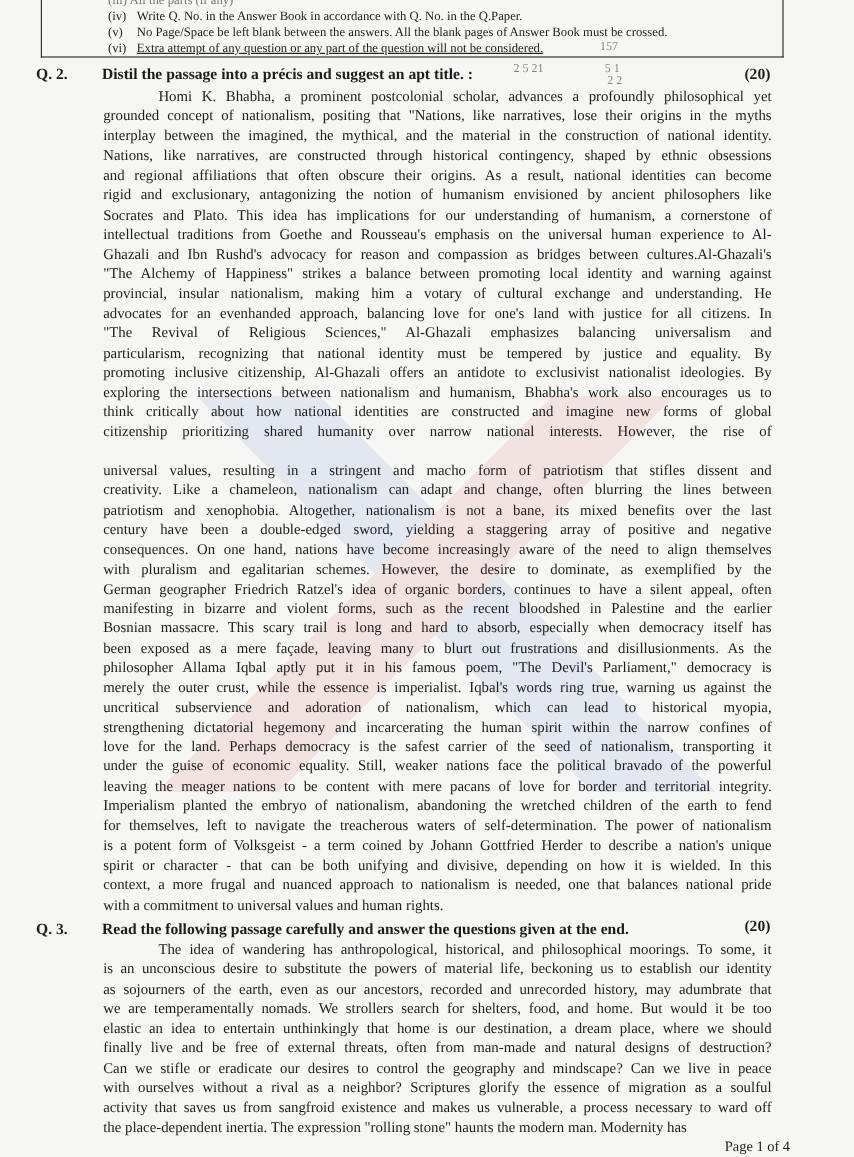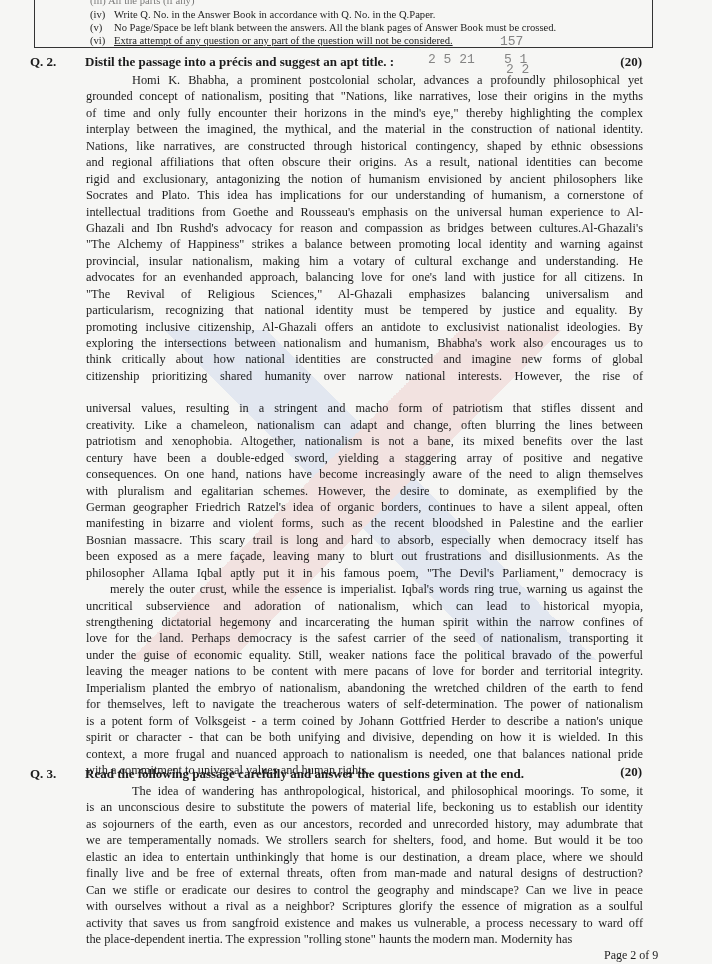--- a/index.html
+++ b/index.html
@@ -28,21 +28,21 @@
   .para {
     position: absolute; left: 86px; width: 557px;
     font-size: 12.35px; line-height: 16.45px;
     text-align: justify; margin: 0;
   }
   .para .ln { display: block; text-align: justify; text-align-last: justify; white-space: nowrap; height: 16.45px; }
   .para .ln.first { padding-left: 46px; }
   .para .ln.last { text-align-last: left; }
   .para .ln span { display:block; }
   .hand {
-    position: absolute; font-family: Liberation Mono, monospace; font-size: 13px; color: #555; opacity: .7;
+    position: absolute; font-family: Liberation Serif, serif; font-size: 10px; color: #555; opacity: .7;
   }
   .footer { position: absolute; left: 604px; top: 948px; font-size: 12px; }
   .watermark {
     position: absolute; left: 120px; top: 330px; width: 520px; height: 330px;
     pointer-events: none; opacity: .10;
     background:
       linear-gradient(135deg, transparent 40%, #d23c3c 40%, #d23c3c 52%, transparent 52%),
       linear-gradient(45deg, transparent 44%, #3c6ed2 44%, #3c6ed2 56%, transparent 56%);
   }
 </style>
@@ -78,23 +78,20 @@
   <div class="marks" style="top:54px">(20)</div>
 
   <div class="para" id="q2para" style="top:72px">
       <span class="ln first" style="white-space: nowrap; display: block;">
         <span style="white-space: nowrap; word-spacing: 0px;">Homi K. Bhabha, a prominent postcolonial scholar, advances a profoundly philosophical yet</span>
       </span>
       <span class="ln" style="white-space: nowrap; display: block;">
         <span style="white-space: nowrap; word-spacing: 0px;">grounded concept of nationalism, positing that "Nations, like narratives, lose their origins in the myths</span>
       </span>
       <span class="ln" style="white-space: nowrap; display: block;">
-        <span style="white-space: nowrap; word-spacing: 0px;">of time and only fully encounter their horizons in the mind's eye," thereby highlighting the complex</span>
-      </span>
-      <span class="ln" style="white-space: nowrap; display: block;">
         <span style="white-space: nowrap; word-spacing: 0px;">interplay between the imagined, the mythical, and the material in the construction of national identity.</span>
       </span>
       <span class="ln" style="white-space: nowrap; display: block;">
         <span style="white-space: nowrap; word-spacing: 0px;">Nations, like narratives, are constructed through historical contingency, shaped by ethnic obsessions</span>
       </span>
       <span class="ln" style="white-space: nowrap; display: block;">
         <span style="white-space: nowrap; word-spacing: 0px;">and regional affiliations that often obscure their origins. As a result, national identities can become</span>
       </span>
       <span class="ln" style="white-space: nowrap; display: block;">
         <span style="white-space: nowrap; word-spacing: 0px;">rigid and exclusionary, antagonizing the notion of humanism envisioned by ancient philosophers like</span>
@@ -161,21 +158,21 @@
       </span>
       <span class="ln" style="white-space: nowrap; display: block;">
         <span style="white-space: nowrap; word-spacing: 0px;">Bosnian massacre. This scary trail is long and hard to absorb, especially when democracy itself has</span>
       </span>
       <span class="ln" style="white-space: nowrap; display: block;">
         <span style="white-space: nowrap; word-spacing: 0px;">been exposed as a mere façade, leaving many to blurt out frustrations and disillusionments. As the</span>
       </span>
       <span class="ln" style="white-space: nowrap; display: block;">
         <span style="white-space: nowrap; word-spacing: 0px;">philosopher Allama Iqbal aptly put it in his famous poem, "The Devil's Parliament," democracy is</span>
       </span>
-      <span class="ln" style="white-space: nowrap; display: block; margin-left: 24px;">
+      <span class="ln" style="white-space: nowrap; display: block;">
         <span style="white-space: nowrap; word-spacing: 0px;">merely the outer crust, while the essence is imperialist. Iqbal's words ring true, warning us against the</span>
       </span>
       <span class="ln" style="white-space: nowrap; display: block;">
         <span style="white-space: nowrap; word-spacing: 0px;">uncritical subservience and adoration of nationalism, which can lead to historical myopia,</span>
       </span>
       <span class="ln" style="white-space: nowrap; display: block;">
         <span style="white-space: nowrap; word-spacing: 0px;">strengthening dictatorial hegemony and incarcerating the human spirit within the narrow confines of</span>
       </span>
       <span class="ln" style="white-space: nowrap; display: block;">
         <span style="white-space: nowrap; word-spacing: 0px;">love for the land. Perhaps democracy is the safest carrier of the seed of nationalism, transporting it</span>
@@ -233,14 +230,14 @@
       </span>
       <span class="ln" style="white-space: nowrap; display: block;">
         <span style="white-space: nowrap; word-spacing: 0px;">with ourselves without a rival as a neighbor? Scriptures glorify the essence of migration as a soulful</span>
       </span>
       <span class="ln" style="white-space: nowrap; display: block;">
         <span style="white-space: nowrap; word-spacing: 0px;">activity that saves us from sangfroid existence and makes us vulnerable, a process necessary to ward off</span>
       </span>
       <span class="ln last">the place-dependent inertia. The expression "rolling stone" haunts the modern man. Modernity has</span>
     </div>
 
-  <div class="footer">Page 2 of 9</div>
+  <div class="footer">Page 1 of 4</div>
 </div>
 
 </body></html>

